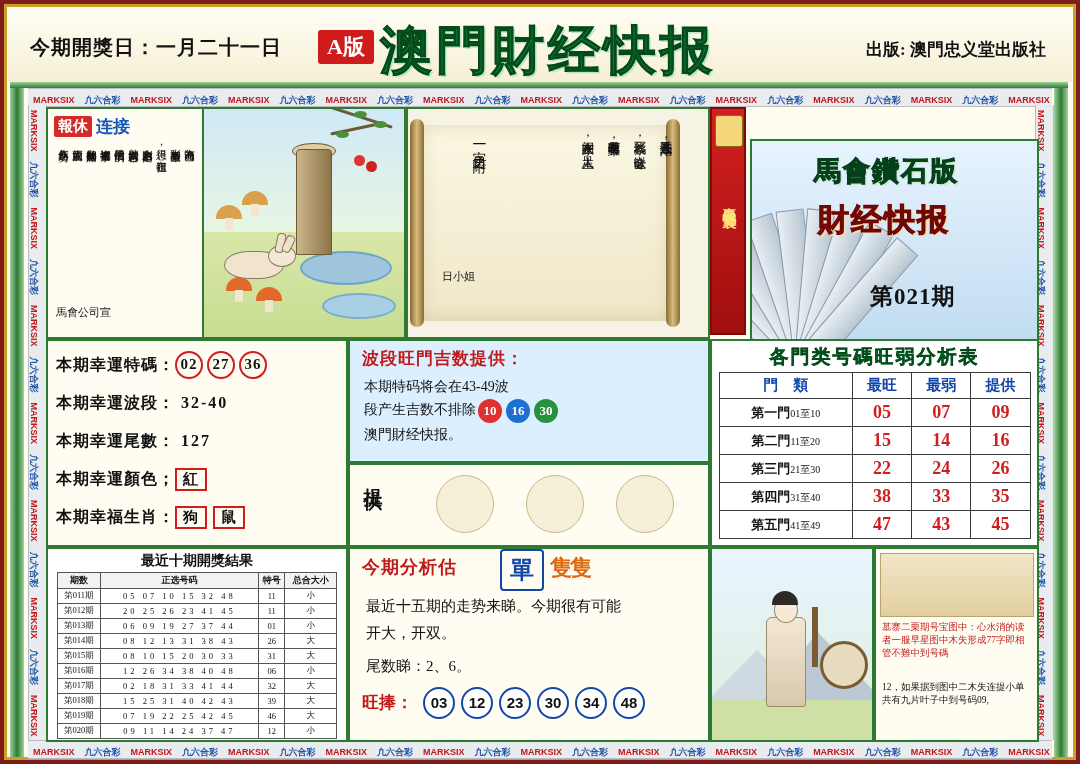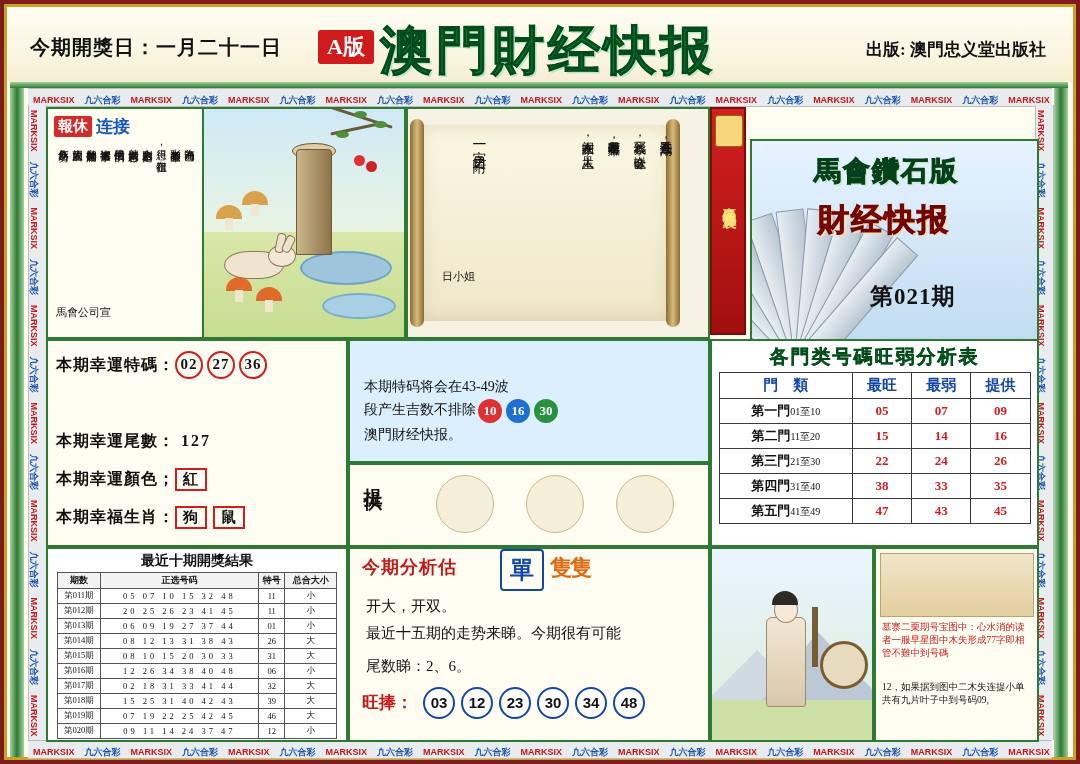--- a/index.html
+++ b/index.html
@@ -274,21 +274,21 @@
     border:2px solid #2f7a33;background:#fff;
   }
   .anal h3{
     margin:0;text-align:center;font-size:19px;font-weight:bold;color:#0a7d2e;padding:3px 0 2px;
     font-family:"Liberation Serif",serif;letter-spacing:2px;-webkit-text-stroke:.4px #05491b;
   }
   table.an{border-collapse:collapse;width:312px;margin:0 auto;font-family:"Liberation Serif",serif;}
   table.an th,table.an td{border:1px solid #3a3a3a;text-align:center;padding:3px 0;font-size:14px;color:#111;}
   table.an th{color:#1246a8;font-size:15px;font-weight:bold;background:#fff;}
   table.an td.cat{font-size:13px;font-weight:bold;text-align:center;}
-  table.an td.num{color:#d01d1d;font-size:13px;font-weight:bold;}
+  table.an td.num{color:#d01d1d;font-size:18px;font-weight:bold;}
   .small-range{font-size:10px;font-weight:normal;}
 
   
   .midbox{
     position:absolute;left:302px;top:440px;width:358px;height:191px;
     border:2px solid #2f7a33;background:#fffdf2;
   }
   .mid-title{
     position:absolute;left:12px;top:6px;font-size:18px;font-weight:bold;color:#c01a1a;
     font-family:"Liberation Serif",serif;letter-spacing:1px;
@@ -465,20 +465,24 @@
       <div class="promo-issue">第021期</div>
     </div>
 
     <div class="lucky" id="lucky">
         <div class="row" style="top:10px">
           <span>本期幸運特碼：</span>
           <span class="circ">02</span>
           <span class="circ">27</span>
           <span class="circ">36</span>
         </div>
+        <div class="row" style="top:48px">
+          <span>本期幸運波段：</span>
+          <span class="val">32-40</span>
+        </div>
         <div class="row" style="top:86px">
           <span>本期幸運尾數：</span>
           <span class="val">127</span>
         </div>
         <div class="row" style="top:124px">
           <span>本期幸運顏色；</span>
           <span class="boxn">紅</span>
         </div>
         <div class="row" style="top:162px">
           <span>本期幸福生肖：</span>
@@ -557,20 +561,21 @@
               <td>第020期</td>
               <td class="nums">09 11 14 24 37 47</td>
               <td>12</td>
               <td>小</td>
             </tr>
           </tbody>
       </table>
     </div>
 
     <div class="tipbox">
+      <div class="tip-title">波段旺門吉数提供：</div>
       <div class="tip-body">
         <div>本期特码将会在43-49波</div>
         <div>
           <span>段产生吉数不排除</span><span id="tip-balls"><span class="ball red">10</span><span class="ball blue">16</span><span class="ball green">30</span></span>
         </div>
         <div>澳門財经快报。</div>
       </div>
     </div>
 
     <div class="provide">
@@ -630,22 +635,22 @@
             </tr>
           </tbody>
       </table>
     </div>
 
     <div class="midbox">
       <div class="mid-title">今期分析估</div>
       <div class="mid-dan">單</div>
       <div class="mid-shuang">隻隻</div>
       <div class="mid-body">
+        <div>最近十五期的走势来睇。今期很有可能</div>
         <div>开大，开双。</div>
-        <div>最近十五期的走势来睇。今期很有可能</div>
       </div>
       <div class="mid-tail">尾数睇：2、6。</div>
       <div class="mid-pick-label">旺捧：</div>
       <div class="mid-balls" id="mid-balls"><span class="ball">03</span><span class="ball">12</span><span class="ball">23</span><span class="ball">30</span><span class="ball">34</span><span class="ball">48</span></div>
     </div>
 
     <div class="botpic">
       <div class="mountain"></div>
       <div class="mountain2"></div>
       <div class="field"></div>

